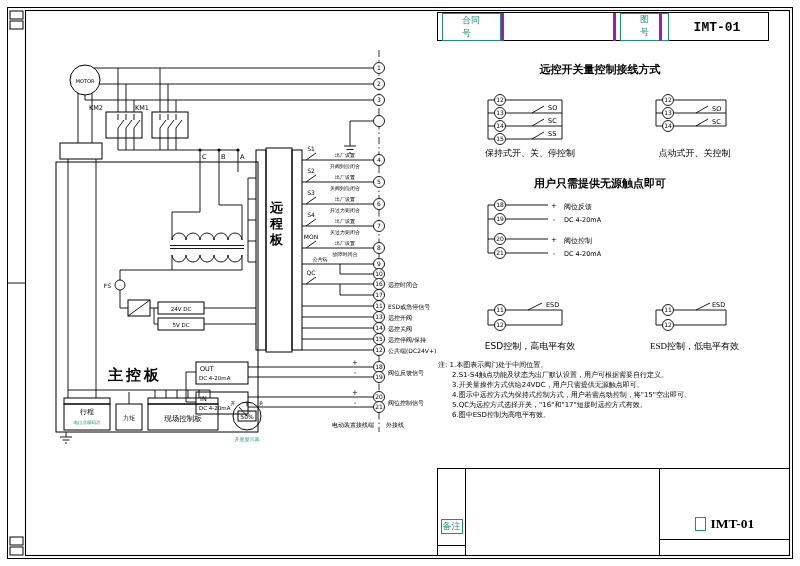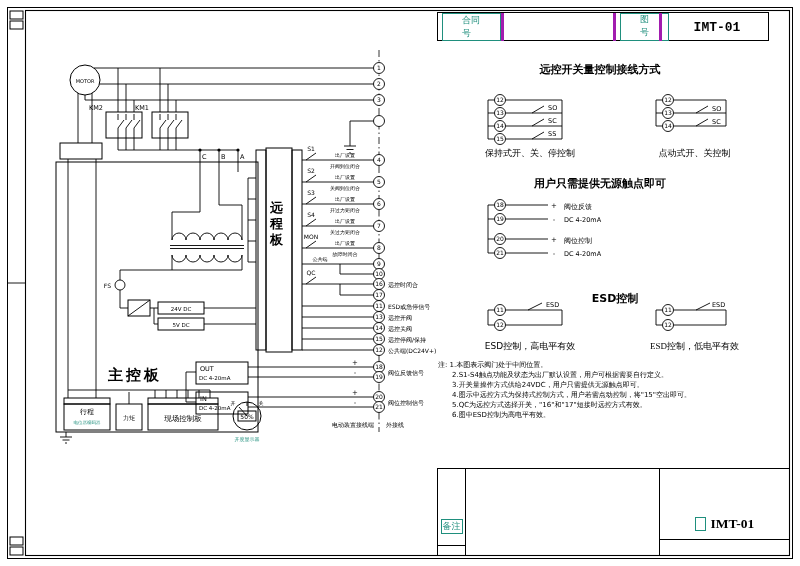--- a/index.html
+++ b/index.html
@@ -332,21 +332,20 @@
   <div>
         <span class="seal">图号</span>
       </div>
   <div class="tb-no serif">IMT-01</div>
 </div>
 
 <div class="abs hd" style="left:455px;top:62px;width:290px;">远控开关量控制接线方式</div>
 <div class="abs cap" style="left:445px;top:147px;width:170px;">保持式开、关、停控制</div>
 <div class="abs cap" style="left:612px;top:147px;width:165px;">点动式开、关控制</div>
 <div class="abs hd" style="left:455px;top:176px;width:290px;">用户只需提供无源触点即可</div>
-<div class="abs hd" style="left:455px;top:291px;width:320px;">ESD控制</div>
 <div class="abs cap" style="left:445px;top:340px;width:170px;">ESD控制，高电平有效</div>
 <div class="abs cap" style="left:612px;top:340px;width:165px;font-family:Liberation Serif, serif;">ESD控制，低电平有效</div>
 
 <div class="abs" style="left:438px;top:360px;width:340px;">
   <div class="note">注: 1.本图表示阀门处于中间位置。</div>
   <div class="note ind">2.S1-S4触点功能及状态为出厂默认设置，用户可根据需要自行定义。</div>
   <div class="note ind">3.开关量操作方式供给24VDC，用户只需提供无源触点即可。</div>
   <div class="note ind">4.图示中远控方式为保持式控制方式，用户若需点动控制，将"15"空出即可。</div>
   <div class="note ind">5.QC为远控方式选择开关，"16"和"17"短接时远控方式有效。</div>
   <div class="note ind">6.图中ESD控制为高电平有效。</div>

